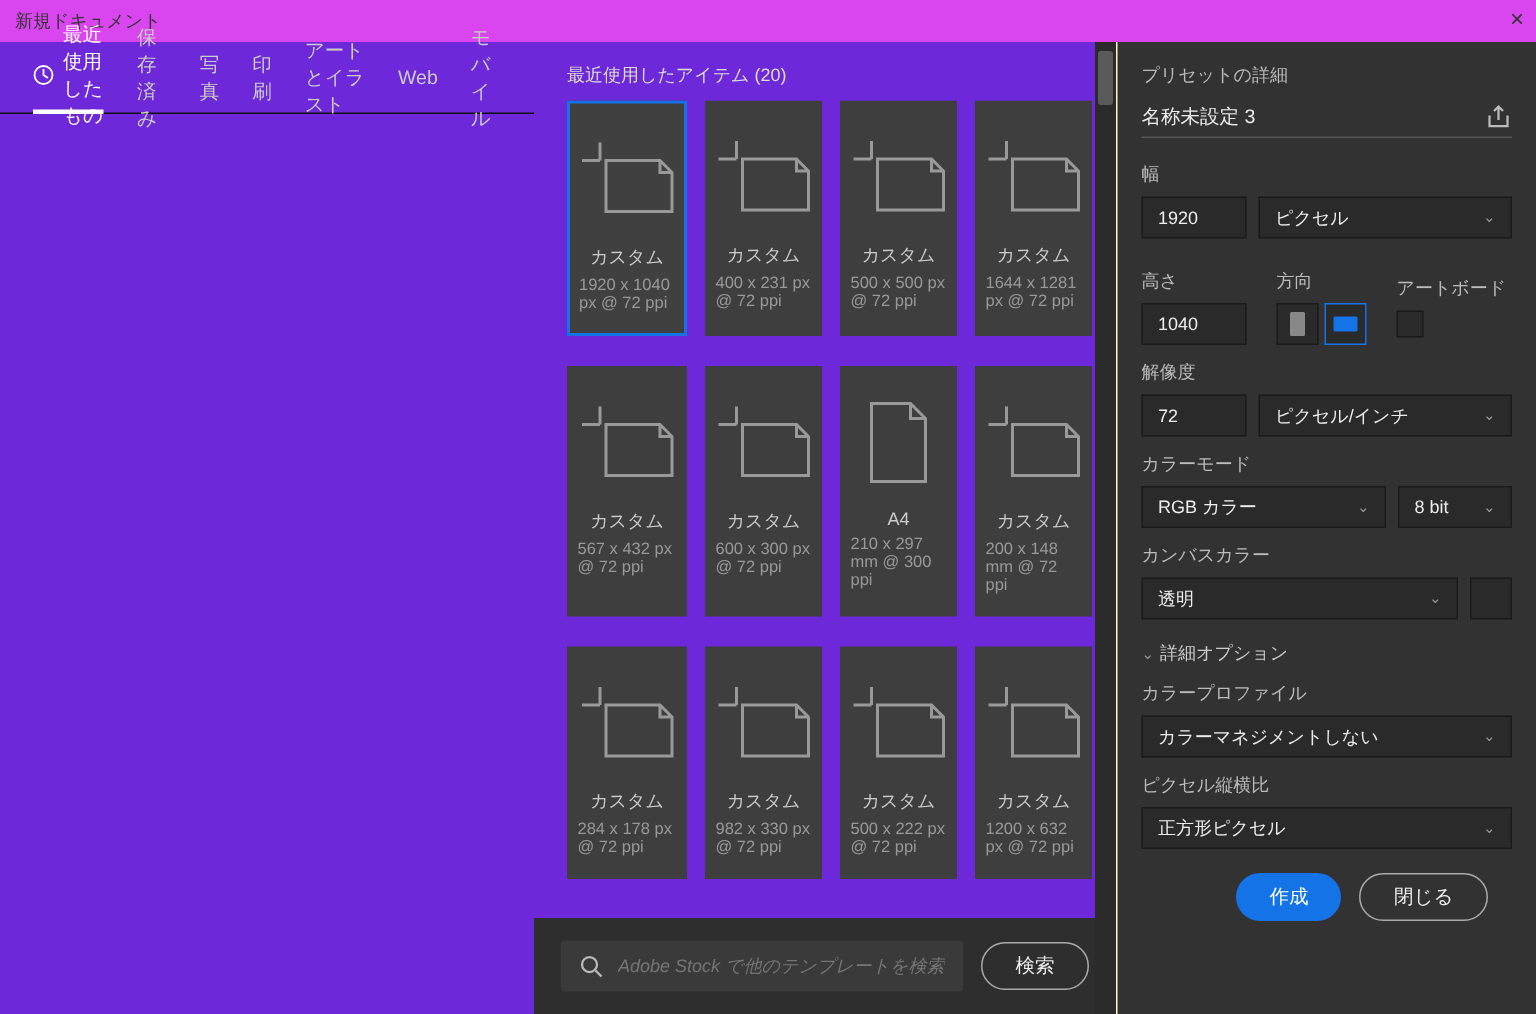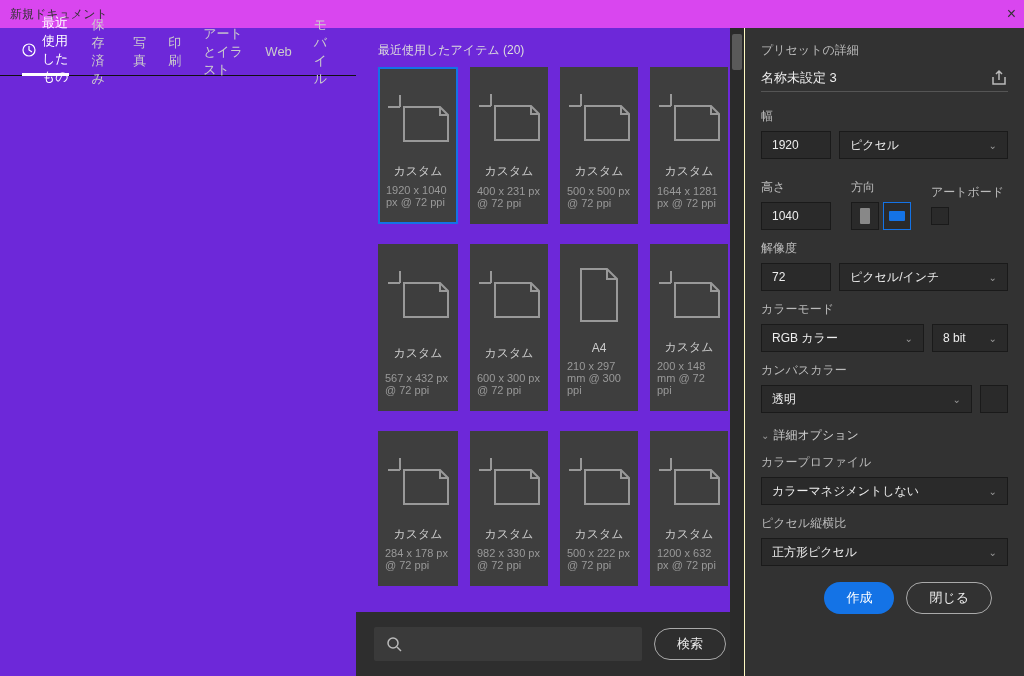--- a/index.html
+++ b/index.html
@@ -10,21 +10,21 @@
   .body { flex: 1; background: #6d28d9; display: flex; flex-direction: row; min-height: 0; }
   .tabs { display: flex; align-items: center; gap: 22px; padding: 0 22px; height: 48px; color: #ccc; font-size: 13px; }
   .tab { display: inline-flex; align-items: center; gap: 6px; cursor: pointer; height: 48px; }
   .tab.active { color: #fff; border-bottom: 3px solid #fff; font-weight: 500; }
   .rule { border-bottom: 1px solid #111; }
   .content { flex: 1; display: flex; min-height: 0; }
   .left { flex: 1; display: flex; flex-direction: column; position: relative; min-height: 0; }
   .left-header { color: #ddd; font-size: 12px; padding: 14px 22px 8px; }
   .grid-wrap { flex: 1; overflow-y: auto; padding: 0 16px 0 22px; }
   .grid { display: grid; grid-template-columns: repeat(4, 1fr); gap: 20px 12px; padding-bottom: 20px; }
-  .card { background: #3e3e3e; display: flex; flex-direction: column; align-items: center; justify-content: space-between; padding: 18px 6px 14px; border: 1px solid transparent; cursor: pointer; }
+  .card { background: #3e3e3e; display: flex; flex-direction: column; align-items: center; justify-content: flex-start; padding: 18px 6px 14px; border: 1px solid transparent; cursor: pointer; }
   .card.selected { border: 2px solid #1473e6; background: #404040; }
   .card .iconbox { height: 64px; display: flex; align-items: center; justify-content: center; }
   .card .label { color: #ccc; font-size: 12px; margin-top: 12px; }
   .card .dims { color: #999; font-size: 11px; margin-top: 4px; }
   .scrollbar { position: absolute; right: 0; top: 0; width: 14px; height: 100%; background: #2a2a2a; }
   .scrollbar-thumb { position: absolute; top: 6px; left: 2px; width: 10px; height: 36px; background: #5a5a5a; border-radius: 2px; }
   .right { width: 280px; background: #323232; border-left: 1px solid #fef9c3; padding: 14px 16px; overflow-y: auto; color: #ccc; font-size: 12px; }
   .right .section-title { color: #bbb; margin-bottom: 10px; }
   .name-row { display: flex; align-items: flex-end; justify-content: space-between; border-bottom: 1px solid #555; padding-bottom: 4px; margin-bottom: 16px; gap: 12px; }
   .name-row .name { color: #eee; font-size: 13px; }
@@ -221,20 +221,21 @@
           <div class="scrollbar-thumb"></div>
         </div>
         <div class="bottom-bar">
           <div class="search-wrap">
             <span>
               <svg width="16" height="16" viewBox="0 0 16 16">
                   <circle cx="7" cy="7" r="5" fill="none" stroke="#bbb" stroke-width="1.5"></circle>
                   <line x1="11" y1="11" x2="15" y2="15" stroke="#bbb" stroke-width="1.5"></line>
                 </svg>
             </span>
+            <input placeholder="Adobe Stock で他のテンプレートを検索" style="">
           </div>
           <div class="btn-round btn-outline">検索</div>
         </div>
       </div>
 
       <div class="right">
         <div class="section-title">プリセットの詳細</div>
         <div class="name-row">
           <span class="name">名称未設定 3</span>
           <span>

